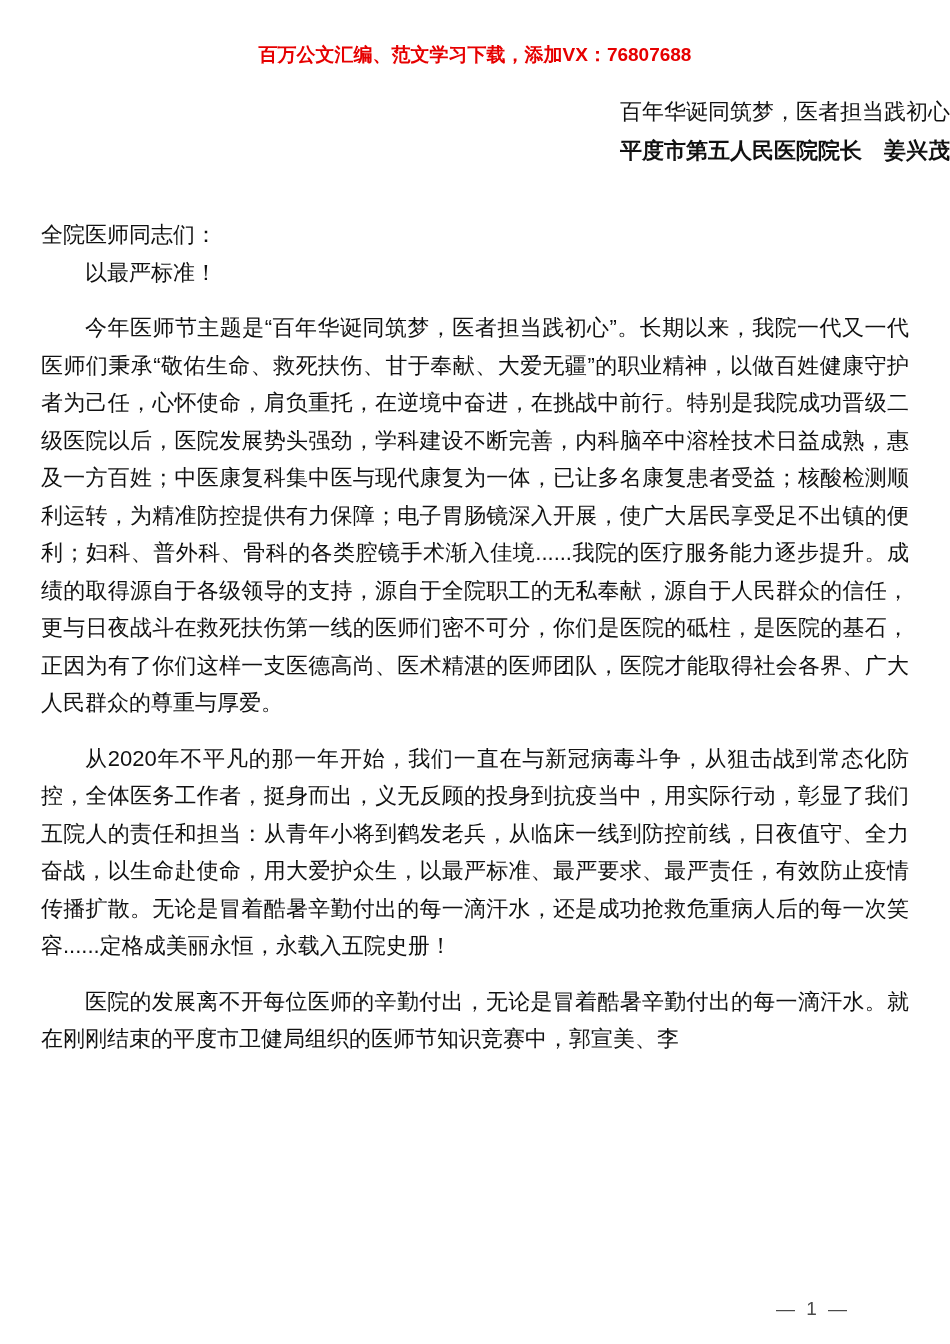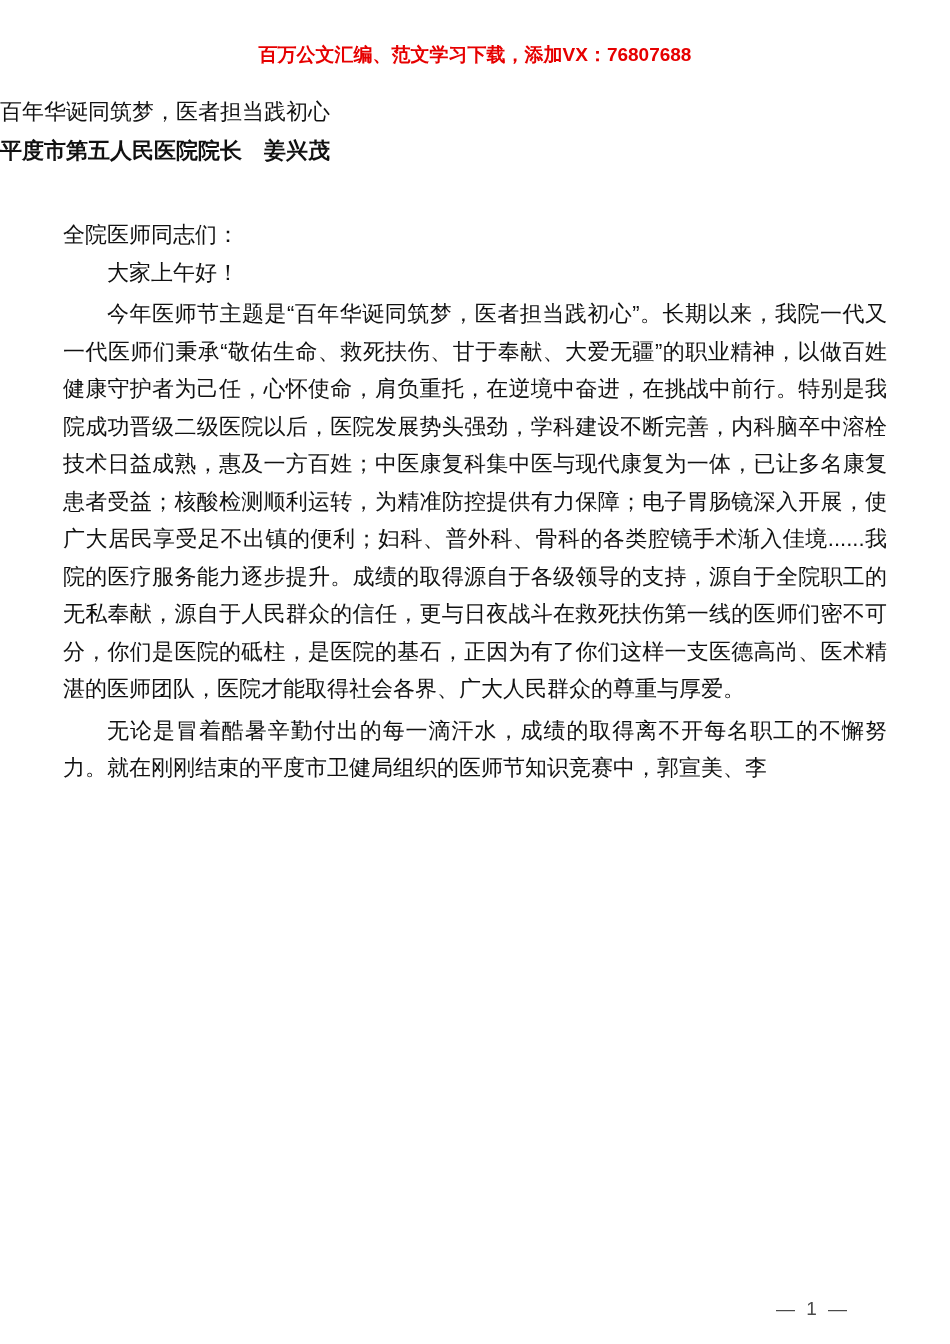--- a/index.html
+++ b/index.html
@@ -21,40 +21,40 @@
   .watermark{
     padding-top:44px;
     text-align:center;
     font-size:19px;
     line-height:22px;
     color:var(--accent-red);
     font-weight:bold;
   }
   .title-block{
     margin-top:26px;
-    text-align:left;
+    text-align:right;
     font-size:22px;
     line-height:39px;
   }
   .title-line{font-weight:normal;}
   .title-line.speaker{font-weight:bold;}
   .title-line.date{letter-spacing:1.5px;}
   .doc-body{
     margin-top:46px;
-    padding:0 63px;
+    padding:0 41px;
     font-size:22px;
     line-height:37.5px;
     text-align:justify;
   }
   .doc-body p{
     margin:0;
     text-indent:2em;
   }
   .doc-body p.no-indent{text-indent:0;}
-  .doc-body p.spaced{margin-top:4px;}
+  .doc-body p.spaced{margin-top:18px;}
   .page-number{
     position:absolute;
     right:100px;
     bottom:24px;
     font-size:19px;
     letter-spacing:3px;
     color:var(--muted);
   }
 </style>
 </head>
@@ -64,20 +64,21 @@
 
   <div class="watermark">百万公文汇编、范文学习下载，添加VX：76807688</div>
 
   <div class="title-block">
     <div class="title-line">百年华诞同筑梦，医者担当践初心</div>
     <div class="title-line speaker">平度市第五人民医院院长　姜兴茂</div>
   </div>
 
   <div class="doc-body">
     <p class="no-indent">全院医师同志们：</p>
-    <p>大家上午好！</p>
+    <p>以最严标准！</p>
     <p class="spaced">今年医师节主题是“百年华诞同筑梦，医者担当践初心”。长期以来，我院一代又一代医师们秉承“敬佑生命、救死扶伤、甘于奉献、大爱无疆”的职业精神，以做百姓健康守护者为己任，心怀使命，肩负重托，在逆境中奋进，在挑战中前行。特别是我院成功晋级二级医院以后，医院发展势头强劲，学科建设不断完善，内科脑卒中溶栓技术日益成熟，惠及一方百姓；中医康复科集中医与现代康复为一体，已让多名康复患者受益；核酸检测顺利运转，为精准防控提供有力保障；电子胃肠镜深入开展，使广大居民享受足不出镇的便利；妇科、普外科、骨科的各类腔镜手术渐入佳境......我院的医疗服务能力逐步提升。成绩的取得源自于各级领导的支持，源自于全院职工的无私奉献，源自于人民群众的信任，更与日夜战斗在救死扶伤第一线的医师们密不可分，你们是医院的砥柱，是医院的基石，正因为有了你们这样一支医德高尚、医术精湛的医师团队，医院才能取得社会各界、广大人民群众的尊重与厚爱。</p>
-    <p class="spaced">无论是冒着酷暑辛勤付出的每一滴汗水，成绩的取得离不开每名职工的不懈努力。就在刚刚结束的平度市卫健局组织的医师节知识竞赛中，郭宣美、李</p>
+    <p class="spaced">从2020年不平凡的那一年开始，我们一直在与新冠病毒斗争，从狙击战到常态化防控，全体医务工作者，挺身而出，义无反顾的投身到抗疫当中，用实际行动，彰显了我们五院人的责任和担当：从青年小将到鹤发老兵，从临床一线到防控前线，日夜值守、全力奋战，以生命赴使命，用大爱护众生，以最严标准、最严要求、最严责任，有效防止疫情传播扩散。无论是冒着酷暑辛勤付出的每一滴汗水，还是成功抢救危重病人后的每一次笑容......定格成美丽永恒，永载入五院史册！</p>
+    <p class="spaced">医院的发展离不开每位医师的辛勤付出，无论是冒着酷暑辛勤付出的每一滴汗水。就在刚刚结束的平度市卫健局组织的医师节知识竞赛中，郭宣美、李</p>
   </div>
 
   <div class="page-number">— 1 —</div>
 
 </div>
 
 </body></html>

